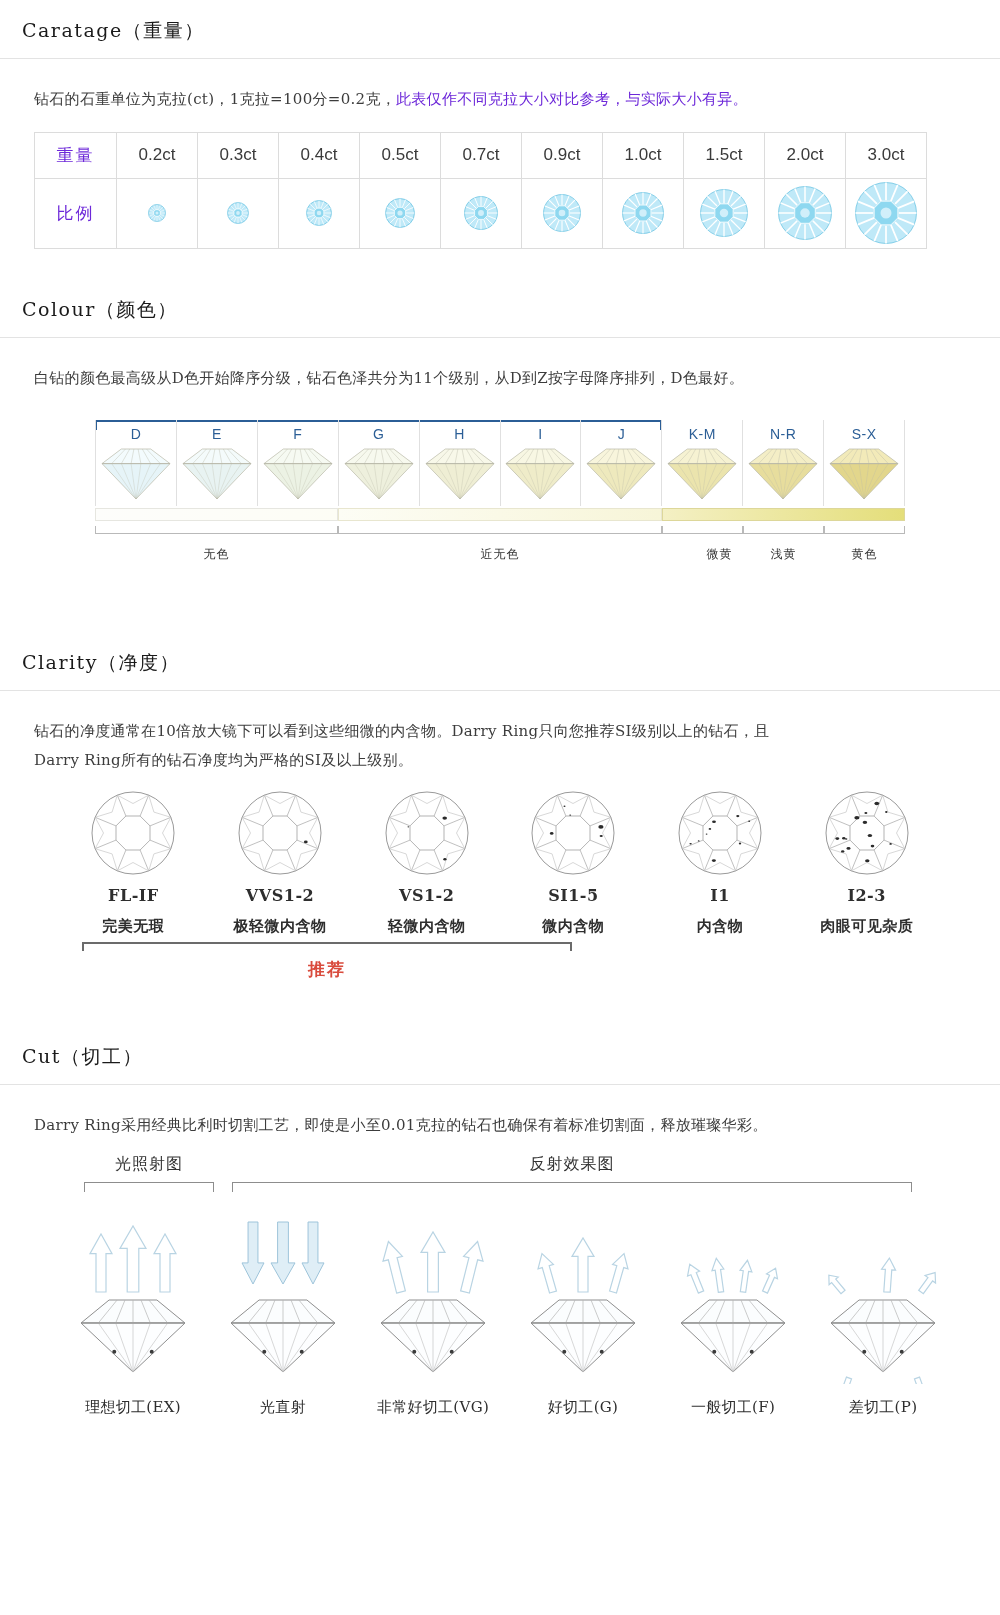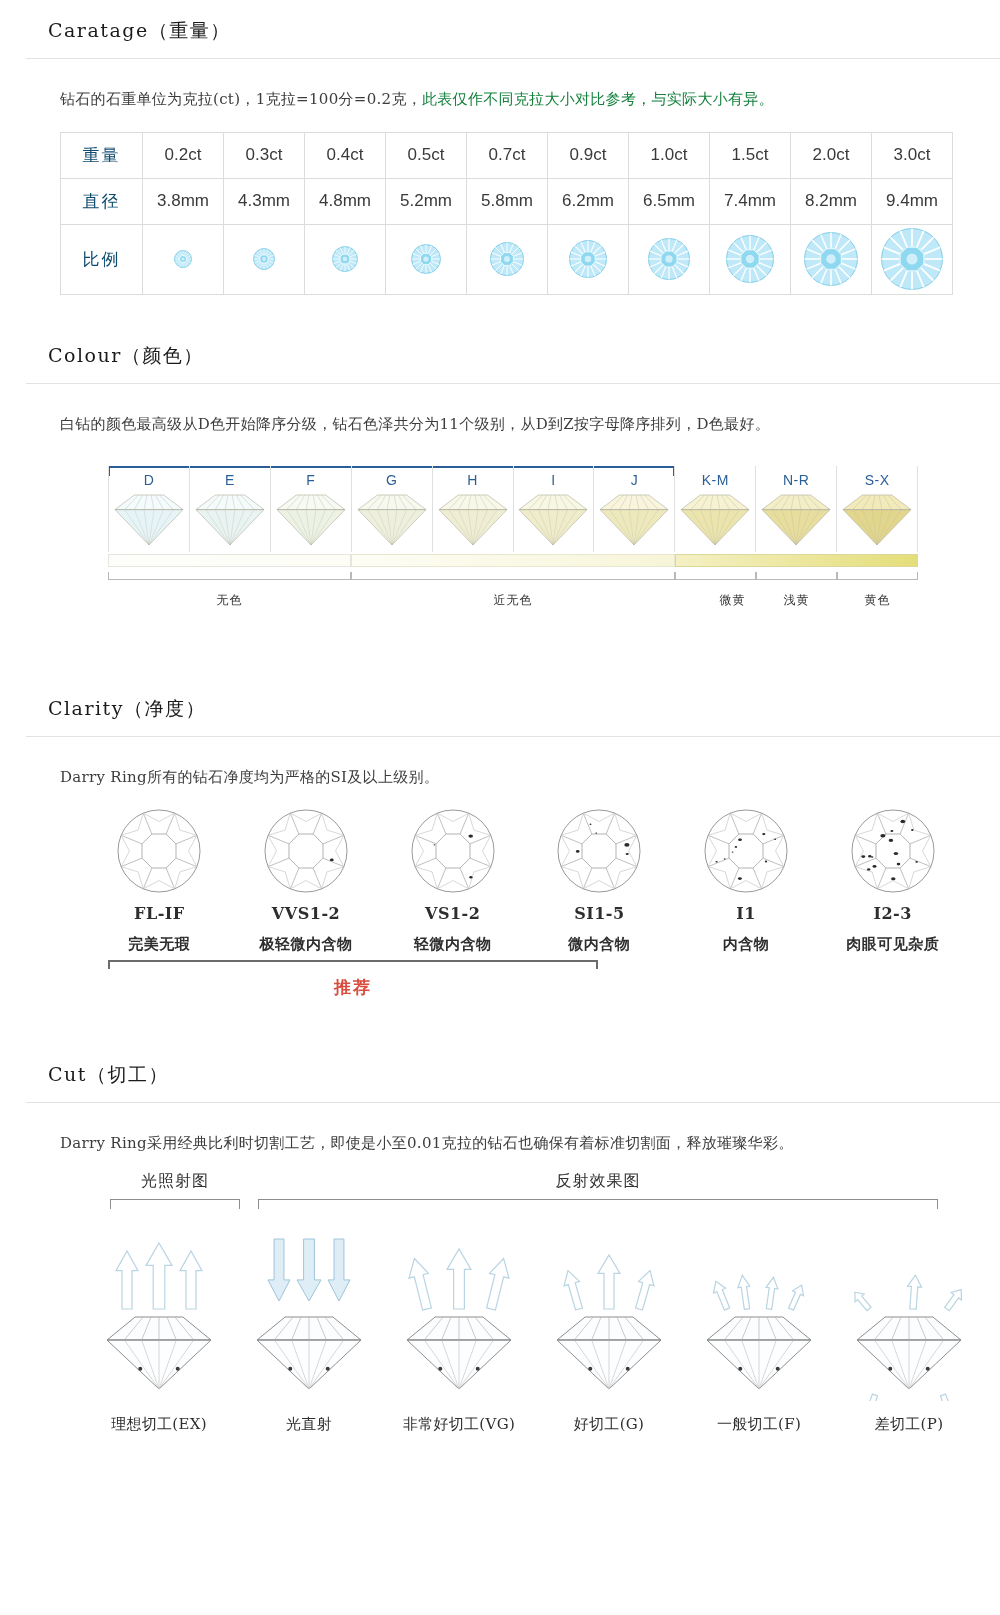--- a/index.html
+++ b/index.html
@@ -6,41 +6,41 @@
   html, body { margin: 0; padding: 0; }
   body {
     width: 1000px;
     background: #ffffff;
     font-family: "Liberation Serif", serif;
     color: #333;
   }
   .page { width: 1000px; position: relative; }
 
   
-  .section { position: relative; padding-left: 26px; }
+  .section { position: relative; }
   .sec-head {
     padding: 18px 0 14px 22px;
     border-bottom: 1px solid #e3e3e3;
   }
   .sec-title {
     font-family: "DejaVu Serif", serif;
     font-size: 19px;
     letter-spacing: 1.5px;
     color: #1a1a1a;
     font-weight: normal;
   }
   .sec-desc {
     padding: 26px 24px 10px 34px;
     font-size: 15px;
     line-height: 1.9;
     font-family: "DejaVu Serif", serif;
     color: #3c3c3c;
     letter-spacing: .3px;
   }
-  .sec-desc .red { color: #15803d; }
+  .sec-desc .red { color: #6d28d9; }
 
   
   .carat-wrap { padding: 8px 30px 30px 34px; }
   table.carat {
     border-collapse: collapse;
     width: 893px;
     border: 1px solid #dcdcdc;
     table-layout: fixed;
   }
   table.carat td {
@@ -50,21 +50,21 @@
     font-size: 17px;
     color: #3a3a3a;
     height: 46px;
     vertical-align: middle;
   }
   table.carat td.lab {
     width: 82px;
     font-family: "DejaVu Serif", serif;
     font-size: 17px;
     letter-spacing: 2px;
-    color: #0c4a6e;
+    color: #6d28d9;
   }
   table.carat tr.ratio td { height: 70px; }
   .dia-cell { line-height: 0; }
 
   
   .colour-wrap { padding: 18px 0 26px 0; position: relative; height: 230px; }
   .colour-inner { position: relative; width: 810px; margin: 0 auto; }
   .grade-row { display: flex; }
   .grade-col {
     flex: 1 1 0;
@@ -198,33 +198,20 @@
           <td>0.2ct</td>
           <td>0.3ct</td>
           <td>0.4ct</td>
           <td>0.5ct</td>
           <td>0.7ct</td>
           <td>0.9ct</td>
           <td>1.0ct</td>
           <td>1.5ct</td>
           <td>2.0ct</td>
           <td>3.0ct</td>
-        </tr>
-        <tr>
-          <td class="lab">直径</td>
-          <td>3.8mm</td>
-          <td>4.3mm</td>
-          <td>4.8mm</td>
-          <td>5.2mm</td>
-          <td>5.8mm</td>
-          <td>6.2mm</td>
-          <td>6.5mm</td>
-          <td>7.4mm</td>
-          <td>8.2mm</td>
-          <td>9.4mm</td>
         </tr>
         <tr class="ratio">
           <td class="lab">比例</td>
           <td class="dia-cell"><span id="d0"><svg width="18" height="18" viewBox="0 0 18 18">
                     <circle cx="9" cy="9" r="8.5" fill="#bfe9f8" stroke="#5fbfe0" stroke-width="0.7"></circle>
                     <line x1="17.50" y1="9.00" x2="12.57" y2="9.00" stroke="#ffffff" stroke-width="0.5"></line>
                     <line x1="16.85" y1="12.25" x2="12.30" y2="10.37" stroke="#ffffff" stroke-width="0.5"></line>
                     <line x1="15.01" y1="15.01" x2="11.52" y2="11.52" stroke="#ffffff" stroke-width="0.5"></line>
                     <line x1="12.25" y1="16.85" x2="10.37" y2="12.30" stroke="#ffffff" stroke-width="0.5"></line>
                     <line x1="9.00" y1="17.50" x2="9.00" y2="12.57" stroke="#ffffff" stroke-width="0.5"></line>
@@ -666,20 +653,21 @@
           </div>
       </div>
     </div>
   </div>
 
   <div class="section">
     <div class="sec-head">
       <span class="sec-title">Clarity（净度）</span>
     </div>
     <div class="sec-desc">
+      <div>钻石的净度通常在10倍放大镜下可以看到这些细微的内含物。Darry Ring只向您推荐SI级别以上的钻石，且</div>
       <div>Darry Ring所有的钻石净度均为严格的SI及以上级别。</div>
     </div>
     <div class="clarity-wrap">
       <div class="clarity-row" id="clarity-row">
           <div class="clarity-col">
             <div style="line-height: 0;"><svg width="86" height="86" viewBox="0 0 86 86">
                 <circle cx="43" cy="43" r="41" fill="#ffffff" stroke="#9a9a9a" stroke-width="1"></circle>
                 <polygon points="60.0,50.1 50.1,60.0 35.9,60.0 26.0,50.1 26.0,35.9 35.9,26.0 50.1,26.0 60.0,35.9" fill="none" stroke="#aaaaaa" stroke-width="0.9"></polygon>
                 <line x1="60.0" y1="50.1" x2="80.9" y2="58.7" stroke="#b0b0b0" stroke-width="0.8"></line>
                 <line x1="50.1" y1="60.0" x2="58.7" y2="80.9" stroke="#b0b0b0" stroke-width="0.8"></line>

